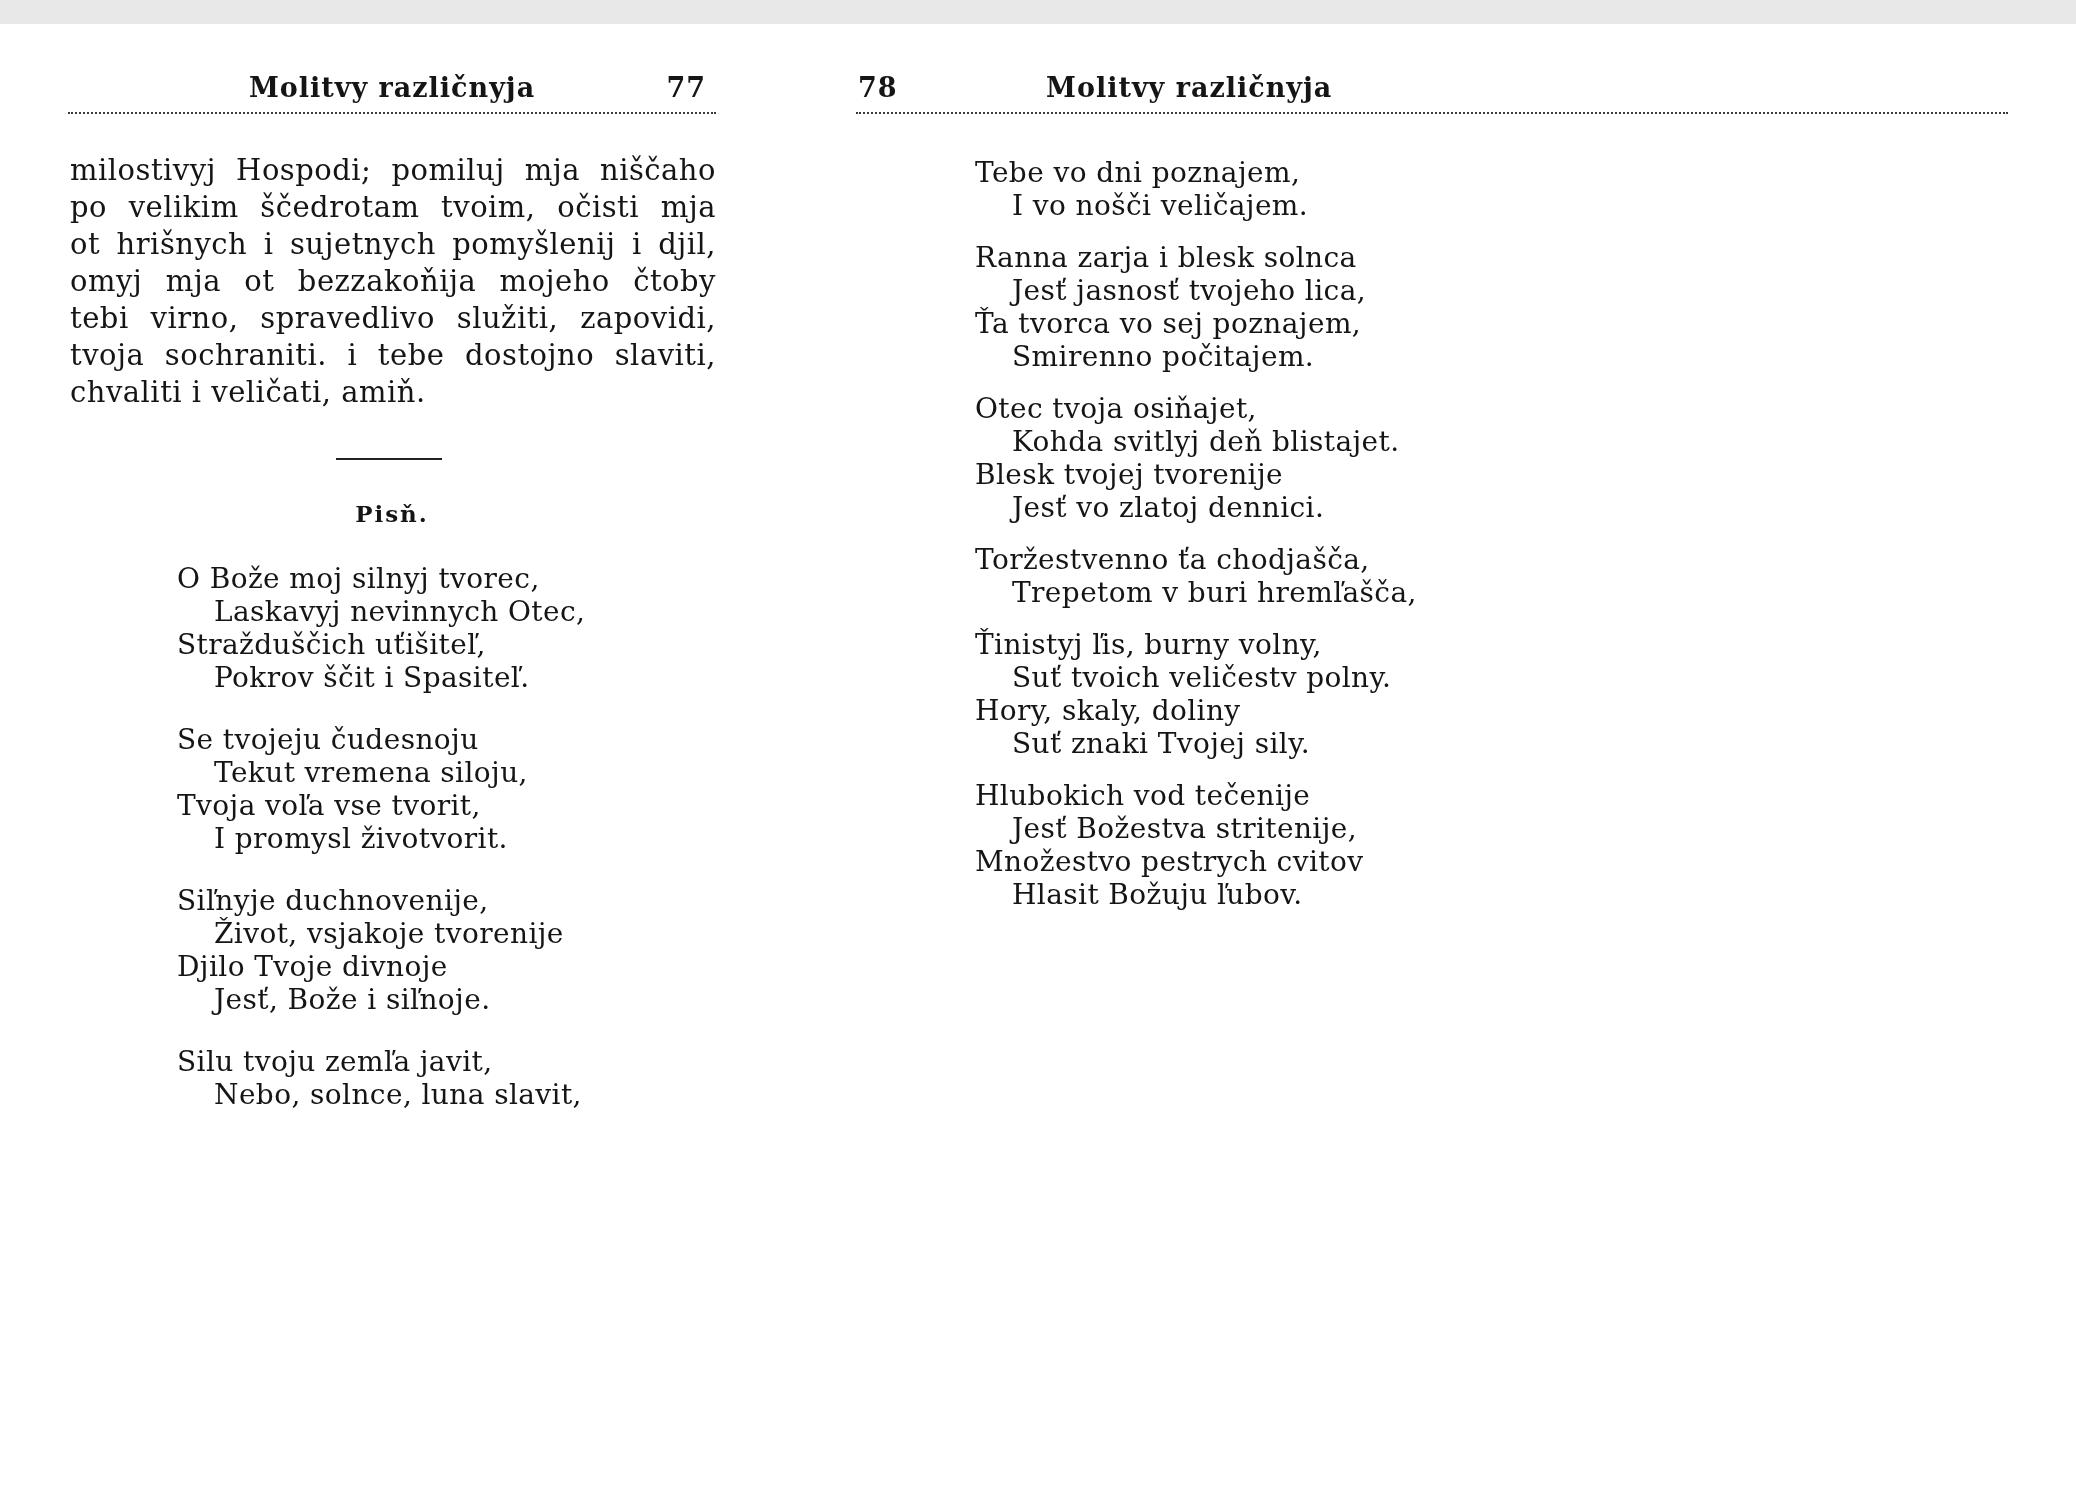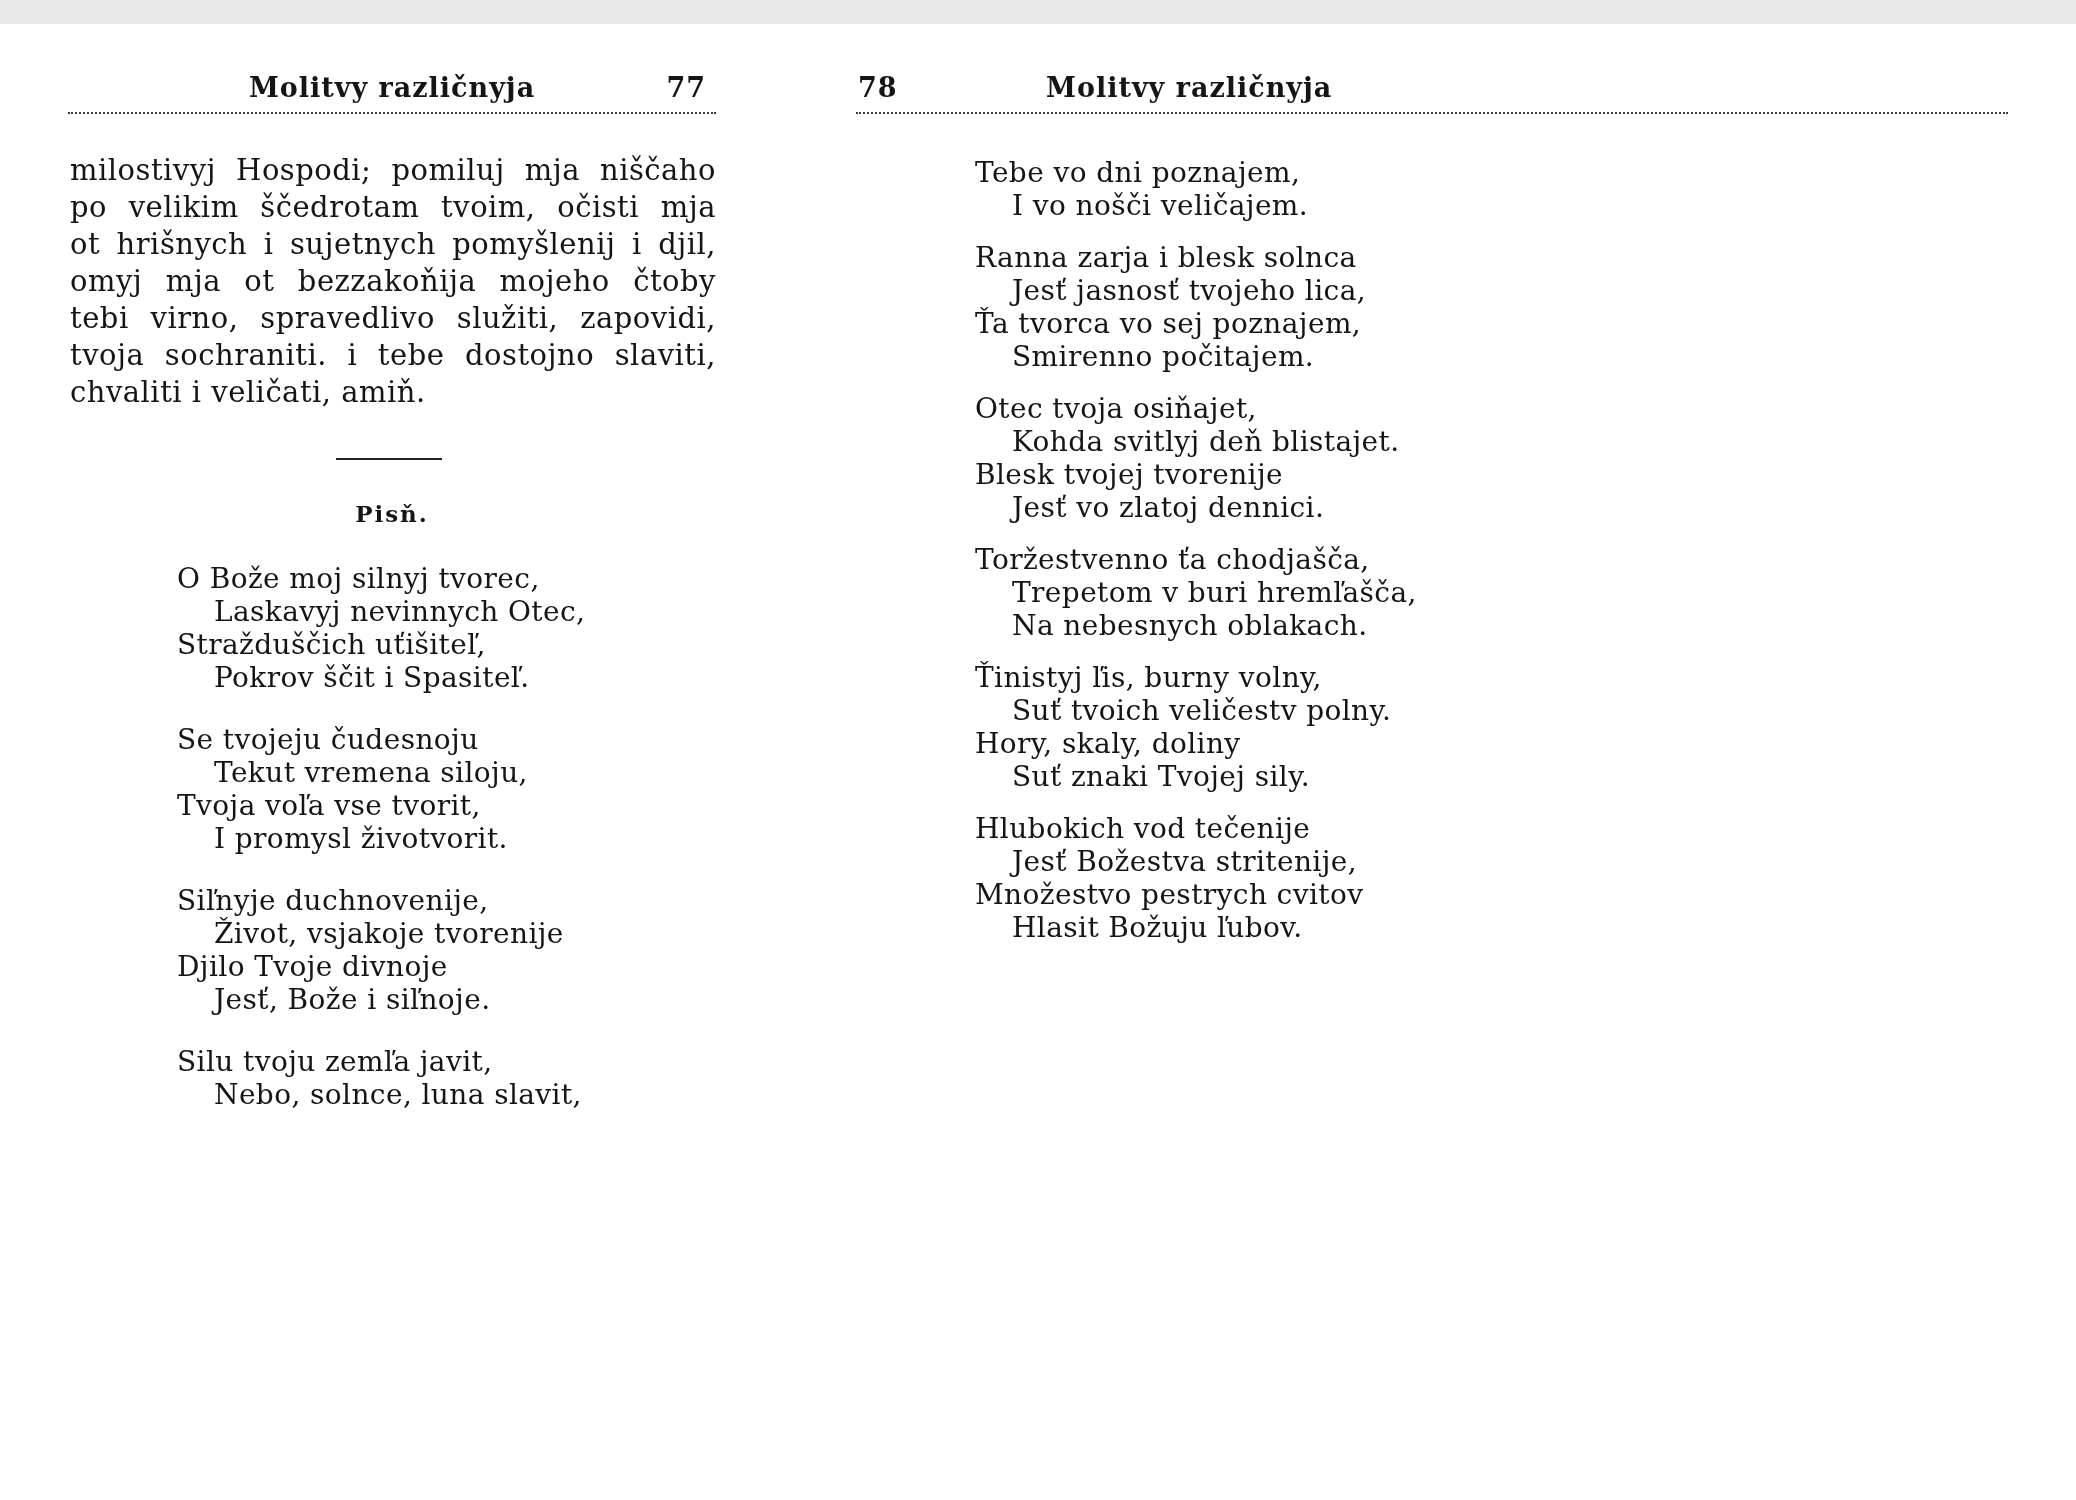--- a/index.html
+++ b/index.html
@@ -152,21 +152,20 @@
         </div>
         <div class="stanza">
           <div class="poem-line">Otec tvoja osiňajet,</div>
           <div class="poem-line indent">Kohda svitlyj deň blistajet.</div>
           <div class="poem-line">Blesk tvojej tvorenije</div>
           <div class="poem-line indent">Jesť vo zlatoj dennici.</div>
         </div>
         <div class="stanza">
           <div class="poem-line">Toržestvenno ťa chodjašča,</div>
           <div class="poem-line indent">Trepetom v buri hremľašča,</div>
-          <div class="poem-line indent">Na nebesnych oblakach.</div>
         </div>
         <div class="stanza">
           <div class="poem-line">Ťinistyj ľis, burny volny,</div>
           <div class="poem-line indent">Suť tvoich veličestv polny.</div>
           <div class="poem-line">Hory, skaly, doliny</div>
           <div class="poem-line indent">Suť znaki Tvojej sily.</div>
         </div>
         <div class="stanza">
           <div class="poem-line">Hlubokich vod tečenije</div>
           <div class="poem-line indent">Jesť Božestva stritenije,</div>

